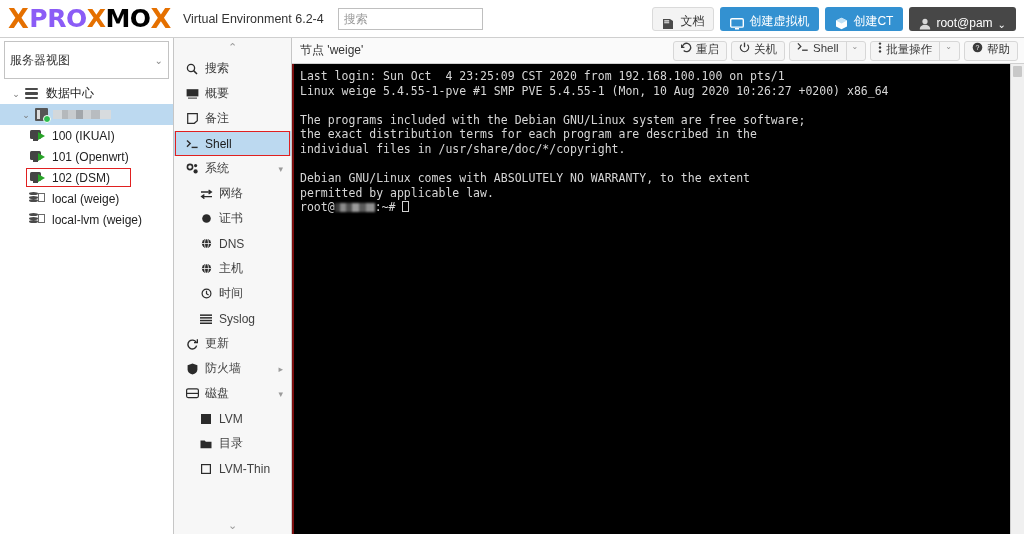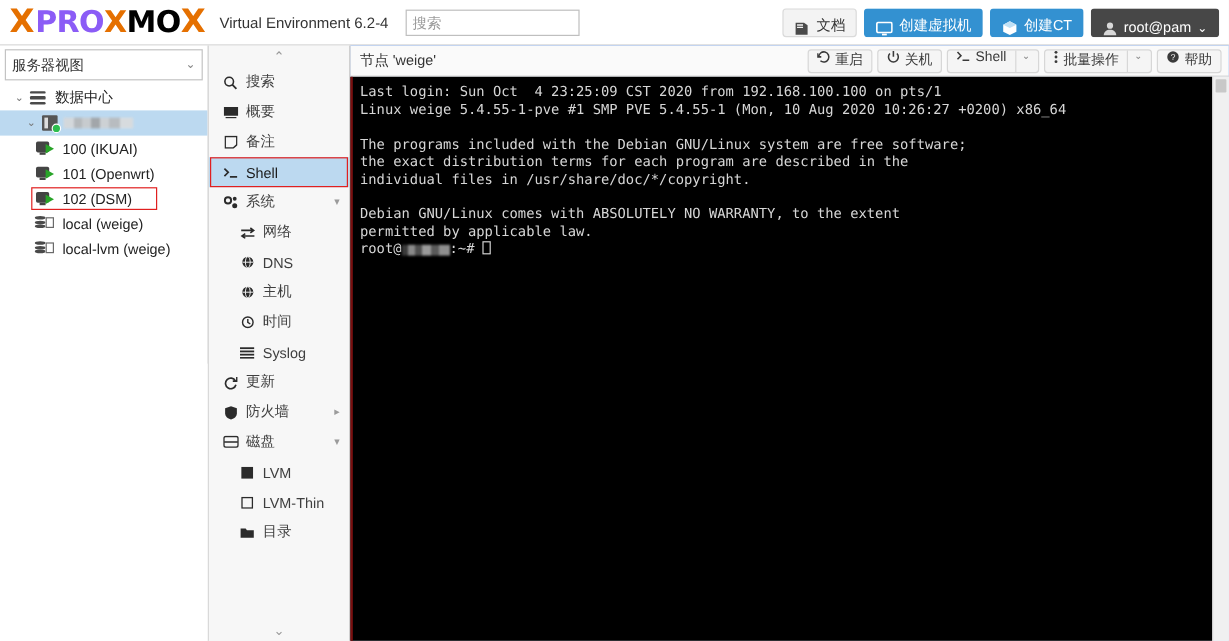--- a/index.html
+++ b/index.html
@@ -77,21 +77,21 @@
   }
 
   
   .tree-panel {
     width: 174px; height: 496px;
     background: #fff;
     border-right: 1px solid #c6c6c6;
     display: flex; flex-direction: column;
   }
   .tree-header {
-    height: 26px; margin: 3px 4px 0 4px;
+    height: 38px; margin: 3px 4px 0 4px;
     border: 1px solid #c3c3c3;
     background: #fff;
     display: flex; align-items: center;
     padding: 0 5px;
     font-size: 12px; color: #333;
     cursor: pointer;
   }
   .tree-header .chev { margin-left: auto; color: #888; font-size: 10px; }
   .tree-body { flex: 1; overflow: hidden; padding-top: 4px; }
 
@@ -519,20 +519,28 @@
       <div class="menu-item sub">
         <span class="mi-icon">
           <svg width="13" height="10" viewBox="0 0 13 10">
               <path d="M1 3h10M8.6 1 11.4 3 8.6 5" fill="none" stroke="#2b2b2b" stroke-width="1.3"></path>
               <path d="M12 7.6H2M4.4 5.6 1.6 7.6 4.4 9.6" fill="none" stroke="#2b2b2b" stroke-width="1.3"></path>
             </svg>
         </span>
         <span class="mi-label">网络</span>
       </div>
 
+      <div class="menu-item sub">
+        <span class="mi-icon">
+          <svg width="11" height="11" viewBox="0 0 11 11">
+              <circle cx="5.5" cy="5.5" r="4.3" fill="#2b2b2b"></circle>
+            </svg>
+        </span>
+        <span class="mi-label">证书</span>
+      </div>
 
       <div class="menu-item sub">
         <span class="mi-icon">
           <svg width="11" height="11" viewBox="0 0 11 11">
               <circle cx="5.5" cy="5.5" r="4.6" fill="#2b2b2b"></circle>
               <ellipse cx="5.5" cy="5.5" rx="2" ry="4.6" fill="none" stroke="#f7f7f7" stroke-width="0.8"></ellipse>
               <line x1="1" y1="5.5" x2="10" y2="5.5" stroke="#f7f7f7" stroke-width="0.8"></line>
             </svg>
         </span>
         <span class="mi-label">DNS</span>
@@ -606,34 +614,34 @@
         <span class="mi-icon">
           <svg width="10" height="10" viewBox="0 0 10 10">
               <rect width="10" height="10" fill="#2b2b2b"></rect>
             </svg>
         </span>
         <span class="mi-label">LVM</span>
       </div>
 
       <div class="menu-item sub">
         <span class="mi-icon">
+          <svg width="12" height="10" viewBox="0 0 12 10">
+              <path d="M0.5 1.4h4.2l1.1 1.4h5.7v6.4H0.5z" fill="#2b2b2b"></path>
+            </svg>
+        </span>
+        <span class="mi-label">目录</span>
+      </div>
+
+      <div class="menu-item sub">
+        <span class="mi-icon">
           <svg width="10" height="10" viewBox="0 0 10 10">
               <rect x="0.6" y="0.6" width="8.8" height="8.8" fill="none" stroke="#2b2b2b" stroke-width="1.2"></rect>
             </svg>
         </span>
         <span class="mi-label">LVM-Thin</span>
-      </div>
-
-      <div class="menu-item sub">
-        <span class="mi-icon">
-          <svg width="12" height="10" viewBox="0 0 12 10">
-              <path d="M0.5 1.4h4.2l1.1 1.4h5.7v6.4H0.5z" fill="#2b2b2b"></path>
-            </svg>
-        </span>
-        <span class="mi-label">目录</span>
       </div>
 
     </div>
     <div class="menu-scroll-dn">⌄</div>
   </div>
 
   <div class="content">
     <div class="content-header">
       <div class="node-title">节点 'weige'</div>
       <div class="header-btns">

